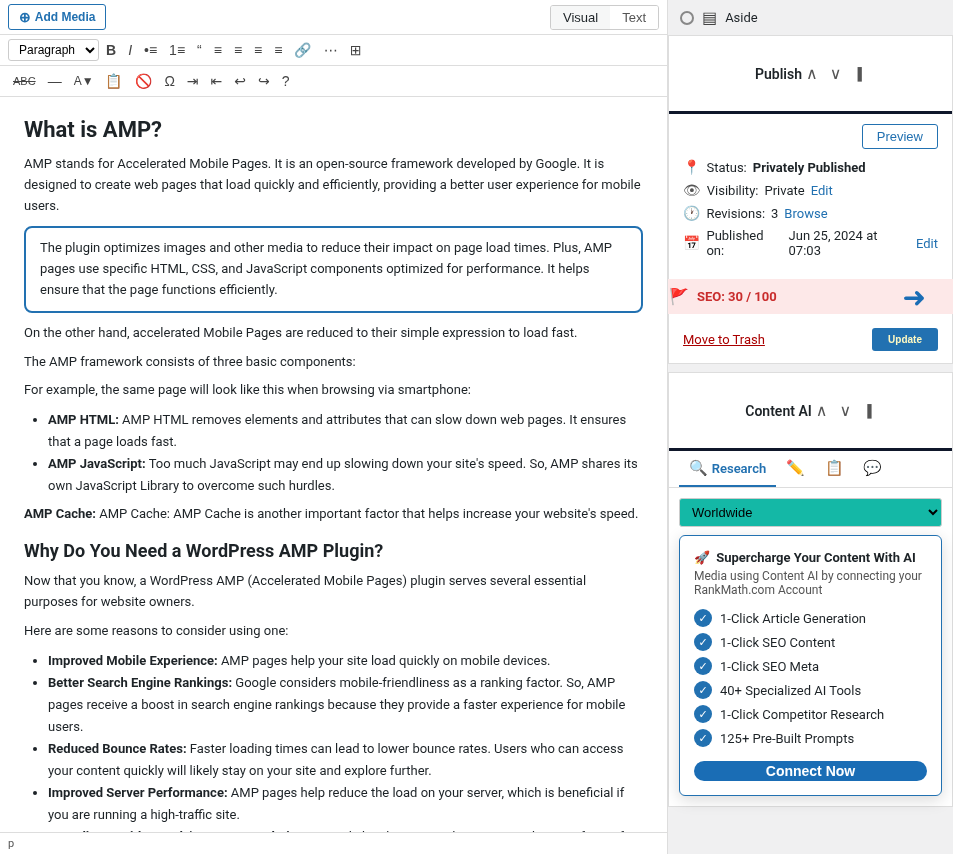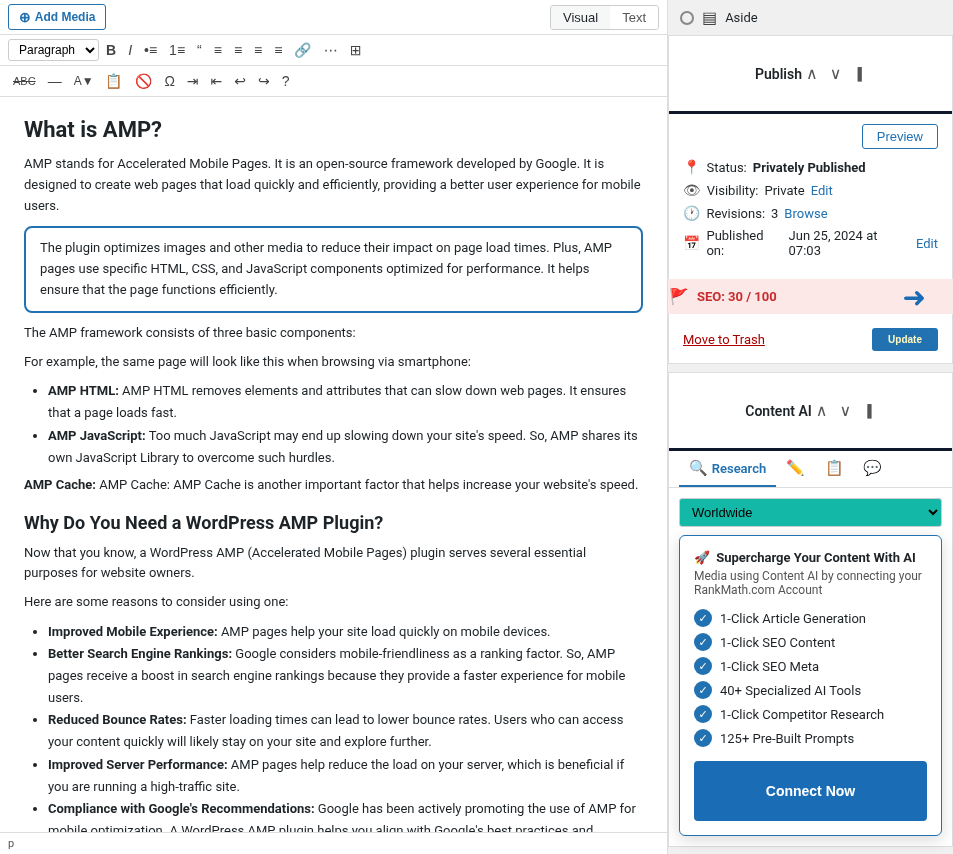--- a/index.html
+++ b/index.html
@@ -72,21 +72,21 @@
     .ai-body { padding: 10px; position: relative; }
     .worldwide-select { width: 100%; border: 1px solid #ccc; border-radius: 3px; padding: 5px 8px; font-size: 13px; background: #14b8a6; margin-bottom: 8px; }
 
     
     .supercharge-popup { background: #fff; border: 1px solid #2271b1; border-radius: 6px; padding: 14px; box-shadow: 0 4px 16px rgba(0,0,0,0.15); }
     .popup-header { font-size: 13px; font-weight: 700; color: #1d2327; margin-bottom: 4px; display: flex; align-items: center; gap: 6px; }
     .popup-sub { font-size: 12px; color: #555; margin-bottom: 12px; }
     .feature-list { list-style: none; margin-bottom: 14px; }
     .feature-item { display: flex; align-items: center; gap: 8px; font-size: 13px; color: #1d2327; margin-bottom: 6px; }
     .check-icon { width: 18px; height: 18px; background: #2271b1; border-radius: 50%; display: flex; align-items: center; justify-content: center; color: #fff; font-size: 11px; flex-shrink: 0; }
-    .connect-btn { display: block; width: 100%; background: #1a6db5; color: #fff; border: none; border-radius: 4px; padding: 22px; font-size: 14px; font-weight: 700; cursor: pointer; text-align: center; }
+    .connect-btn { display: block; width: 100%; background: #1a6db5; color: #fff; border: none; border-radius: 12px; padding: 2px; font-size: 14px; font-weight: 700; cursor: pointer; text-align: center; }
 
     
     ::-webkit-scrollbar { width: 6px; }
     ::-webkit-scrollbar-track { background: #f0f0f1; }
     ::-webkit-scrollbar-thumb { background: #ccc; border-radius: 3px; }
   </style>
 </head>
 <body>
 
 <div class="editor-area">
@@ -140,20 +140,21 @@
 
   <div class="editor-content">
     <h2>What is AMP?</h2>
 
     <p>AMP stands for Accelerated Mobile Pages. It is an open-source framework developed by Google. It is designed to create web pages that load quickly and efficiently, providing a better user experience for mobile users.</p>
 
     <div class="highlighted-block">
       <p>The plugin optimizes images and other media to reduce their impact on page load times. Plus, AMP pages use specific HTML, CSS, and JavaScript components optimized for performance. It helps ensure that the page functions efficiently.</p>
     </div>
 
+    <p>On the other hand, accelerated Mobile Pages are reduced to their simple expression to load fast.</p>
     <p>The AMP framework consists of three basic components:</p>
     <p>For example, the same page will look like this when browsing via smartphone:</p>
 
     <ul id="list1">
         <li><strong>AMP HTML:</strong> AMP HTML removes elements and attributes that can slow down web pages. It ensures that a page loads fast.</li>
         <li><strong>AMP JavaScript:</strong> Too much JavaScript may end up slowing down your site's speed. So, AMP shares its own JavaScript Library to overcome such hurdles.</li>
       </ul>
 
     <p><strong>AMP Cache:</strong> <span>AMP Cache: AMP Cache is another important factor that helps increase your website's speed.</span></p>
 

